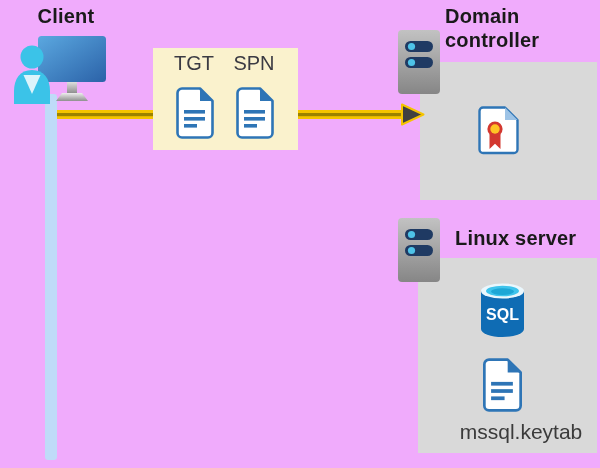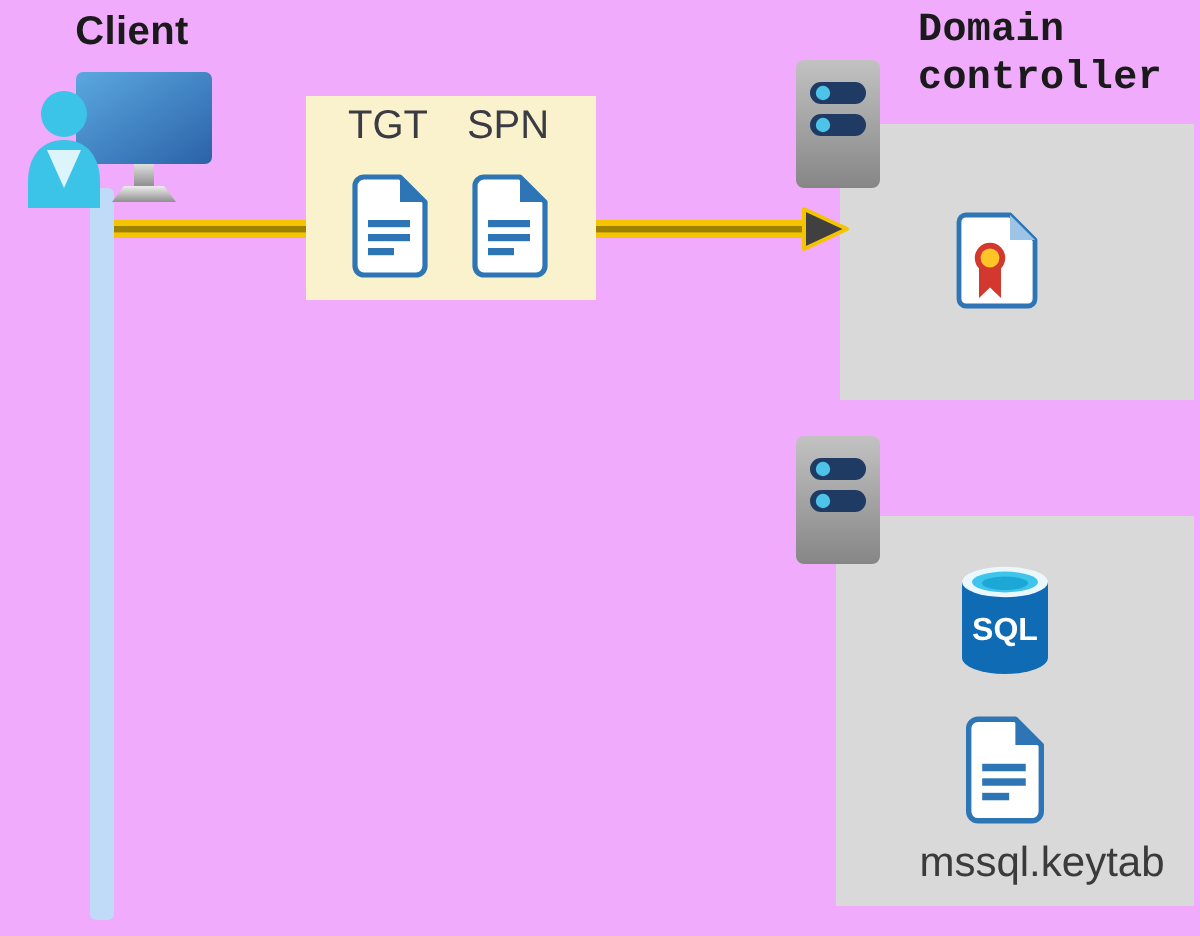--- a/index.html
+++ b/index.html
@@ -99,38 +99,39 @@
 
   <svg class="abs z4" style="left:235px;top:86px;" width="40" height="54" viewBox="0 0 40 54">
     <path class="doc-body" d="M2.5 7 a4.5 4.5 0 0 1 4.5 -4.5 H25 L37.5 15 V47 a4.5 4.5 0 0 1 -4.5 4.5 H7 a4.5 4.5 0 0 1 -4.5 -4.5 Z"></path>
     <path class="doc-fold" d="M25 2.5 L37.5 15 H25 Z"></path>
     <rect class="doc-line" x="9" y="24" width="21" height="3.6"></rect>
     <rect class="doc-line" x="9" y="31" width="21" height="3.6"></rect>
     <rect class="doc-line" x="9" y="38" width="13" height="3.6"></rect>
   </svg>
 
   <div class="abs server-box z1" style="left:420px;top:62px;width:177px;height:138px;"></div>
-  <div class="abs title z4" style="left:459px;top:4px;width:135px;font-family:Liberation Mono, monospace;">Domain controller</div>
+  <div class="abs title z4" style="left:445px;top:4px;width:135px;">Domain controller</div>
   <svg class="abs z3" style="left:397px;top:29px;" width="44" height="66" viewBox="0 0 44 66">
     <rect x="1" y="1" width="42" height="64" rx="4" fill="url(#gradSrv)"></rect>
     <rect class="slot" x="8" y="12" width="28" height="11" rx="5.5"></rect>
     <circle class="slot-dot" cx="14.5" cy="17.5" r="3.6"></circle>
     <rect class="slot" x="8" y="28" width="28" height="11" rx="5.5"></rect>
     <circle class="slot-dot" cx="14.5" cy="33.5" r="3.6"></circle>
   </svg>
 
   <svg class="abs z3" style="left:477px;top:105px;" width="43" height="51" viewBox="0 0 43 51">
     <path class="cert-body" d="M2.5 6 a3.5 3.5 0 0 1 3.5 -3.5 H28 L40.5 15 V44.5 a3.5 3.5 0 0 1 -3.5 3.5 H6 a3.5 3.5 0 0 1 -3.5 -3.5 Z"></path>
     <path class="cert-fold" d="M28 2.5 L40.5 15 H28 Z"></path>
     <path d="M12.5 29 L12.5 44 L18 38.8 L23.5 44 L23.5 29 Z" fill="var(--cert-red)"></path>
     <circle cx="18" cy="24" r="7.6" fill="var(--cert-red)"></circle>
     <circle cx="18" cy="24" r="4.7" fill="var(--cert-gold)"></circle>
   </svg>
 
   <div class="abs server-box z1" style="left:418px;top:258px;width:179px;height:195px;"></div>
+  <div class="abs title z4" style="left:455px;top:226px;width:140px;">Linux server</div>
   <svg class="abs z3" style="left:397px;top:217px;" width="44" height="66" viewBox="0 0 44 66">
     <rect x="1" y="1" width="42" height="64" rx="4" fill="url(#gradSrv)"></rect>
     <rect class="slot" x="8" y="12" width="28" height="11" rx="5.5"></rect>
     <circle class="slot-dot" cx="14.5" cy="17.5" r="3.6"></circle>
     <rect class="slot" x="8" y="28" width="28" height="11" rx="5.5"></rect>
     <circle class="slot-dot" cx="14.5" cy="33.5" r="3.6"></circle>
   </svg>
 
   <svg class="abs z3" style="left:479px;top:282px;" width="47" height="57" viewBox="0 0 47 57">
     <path class="sql-body" d="M2 9 L2 47 A21.5 8 0 0 0 45 47 L45 9 Z"></path>

